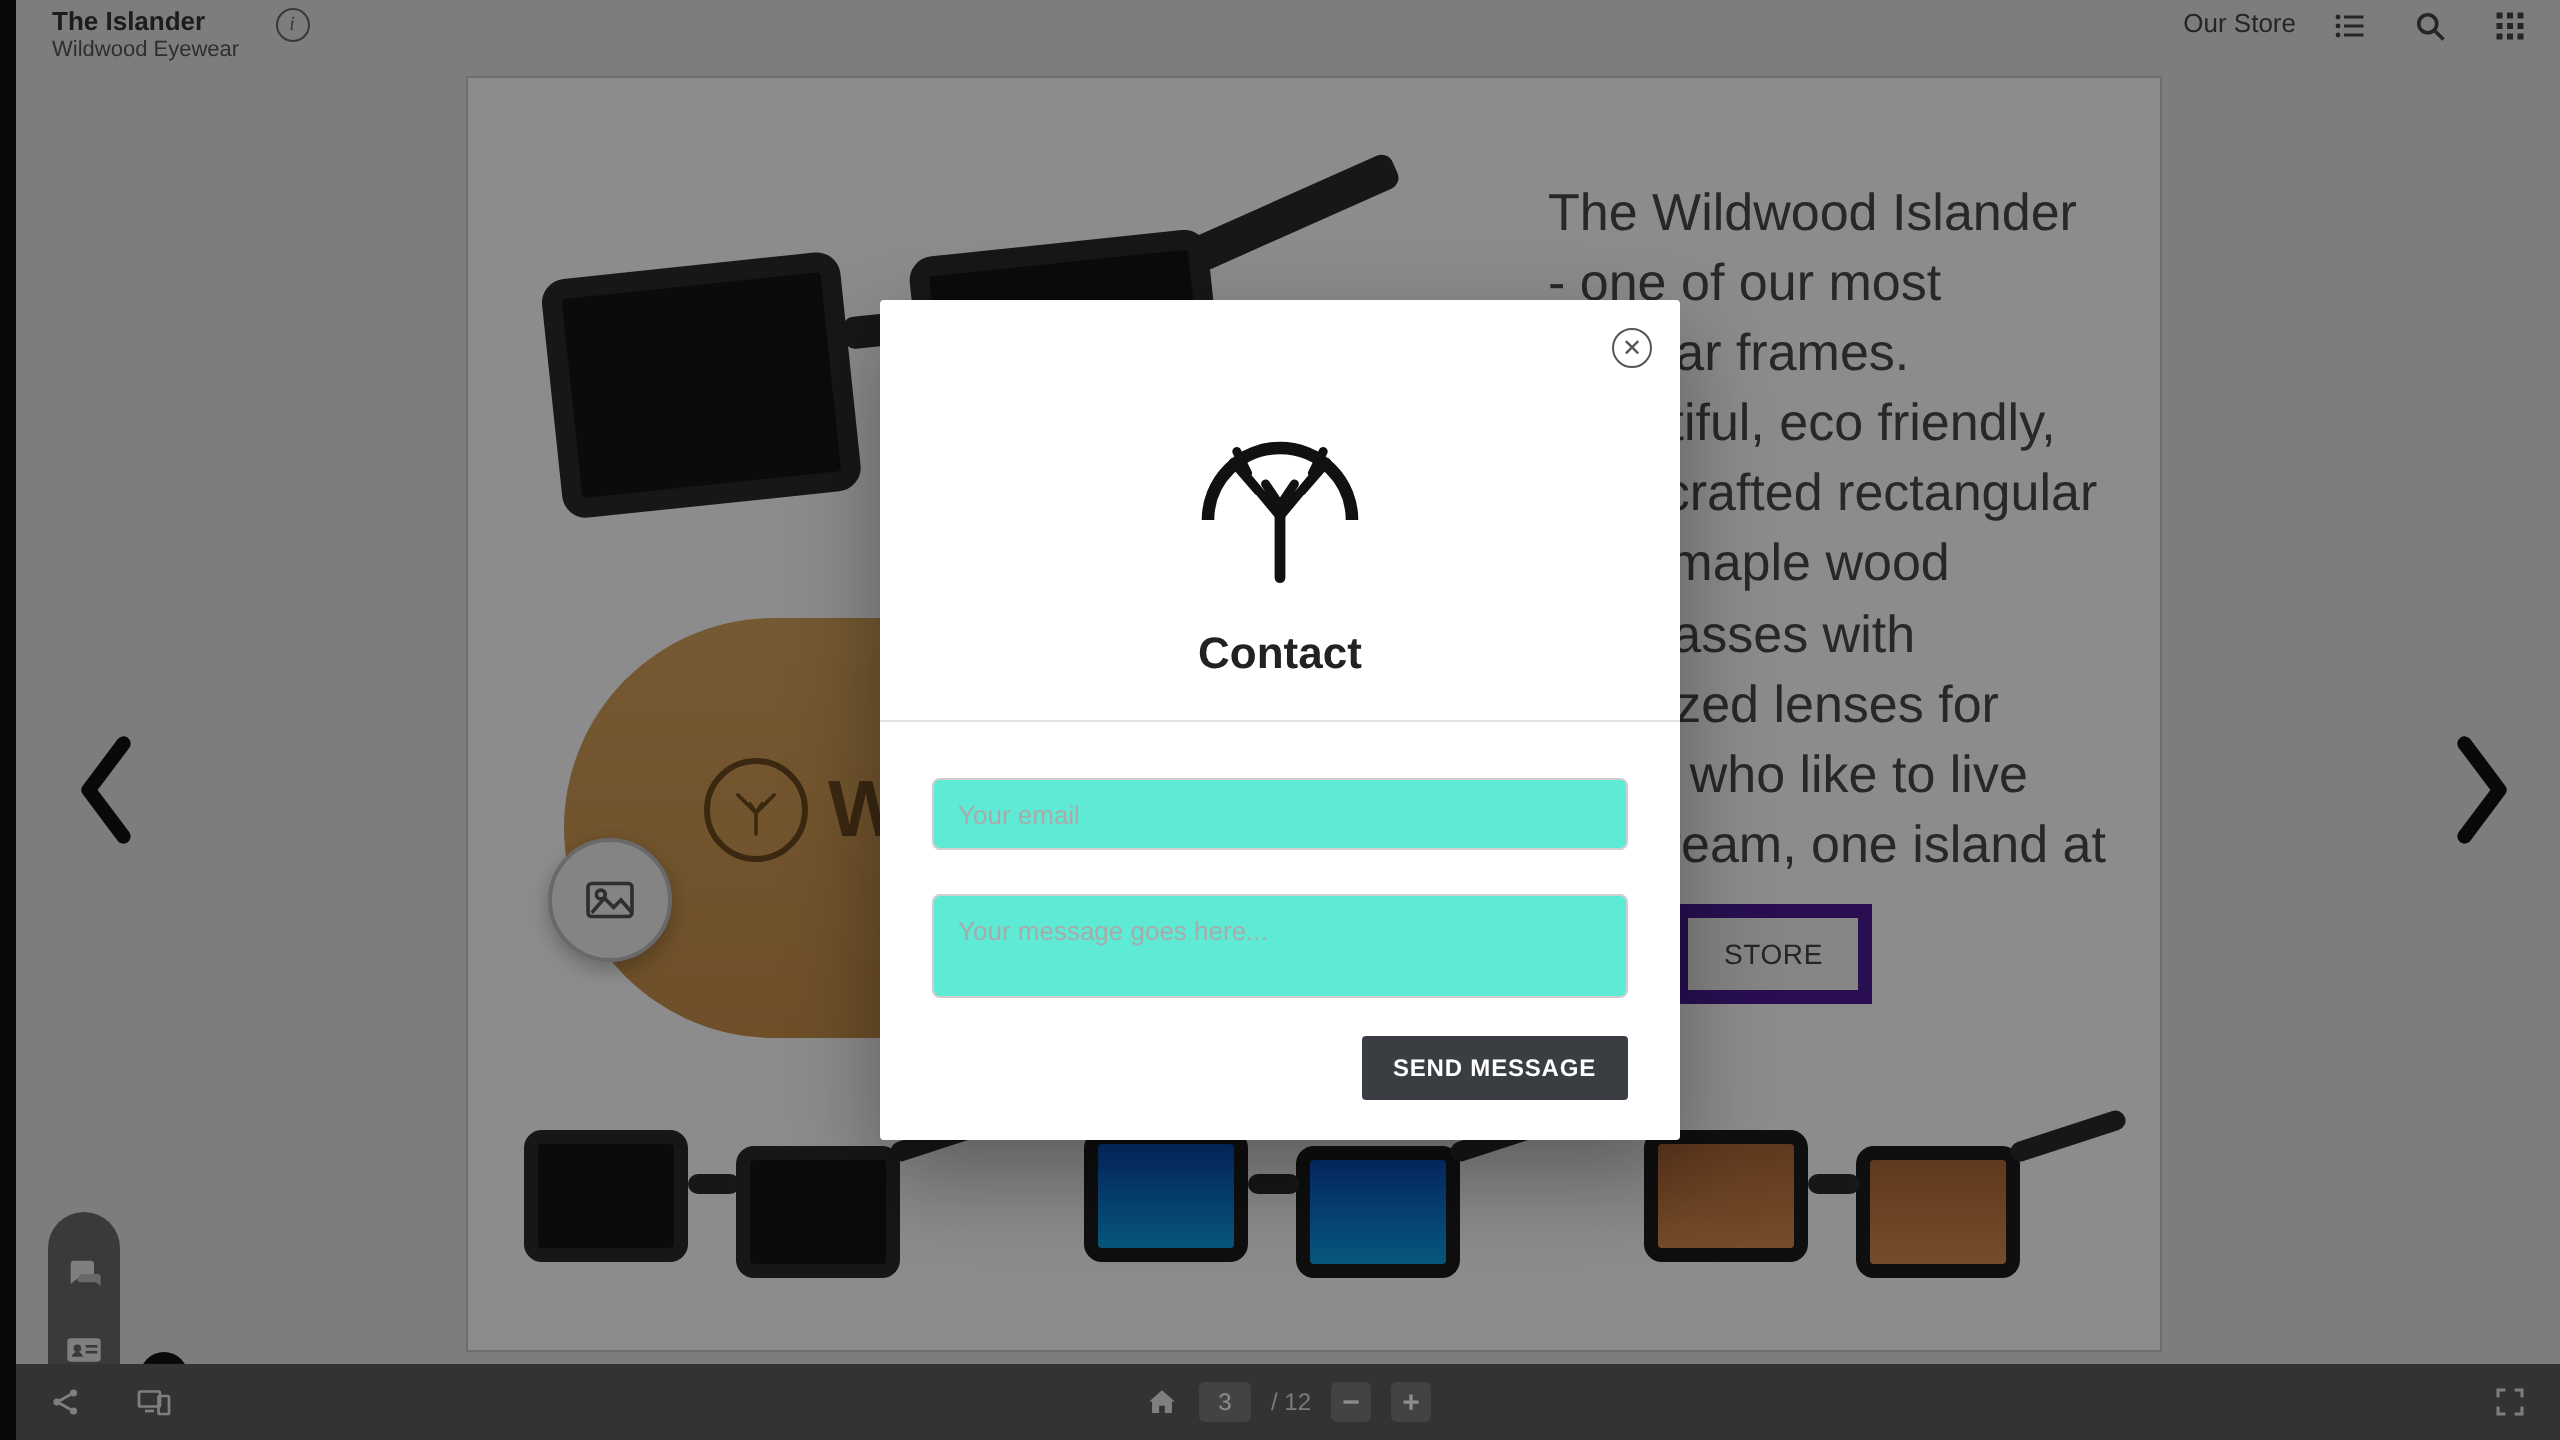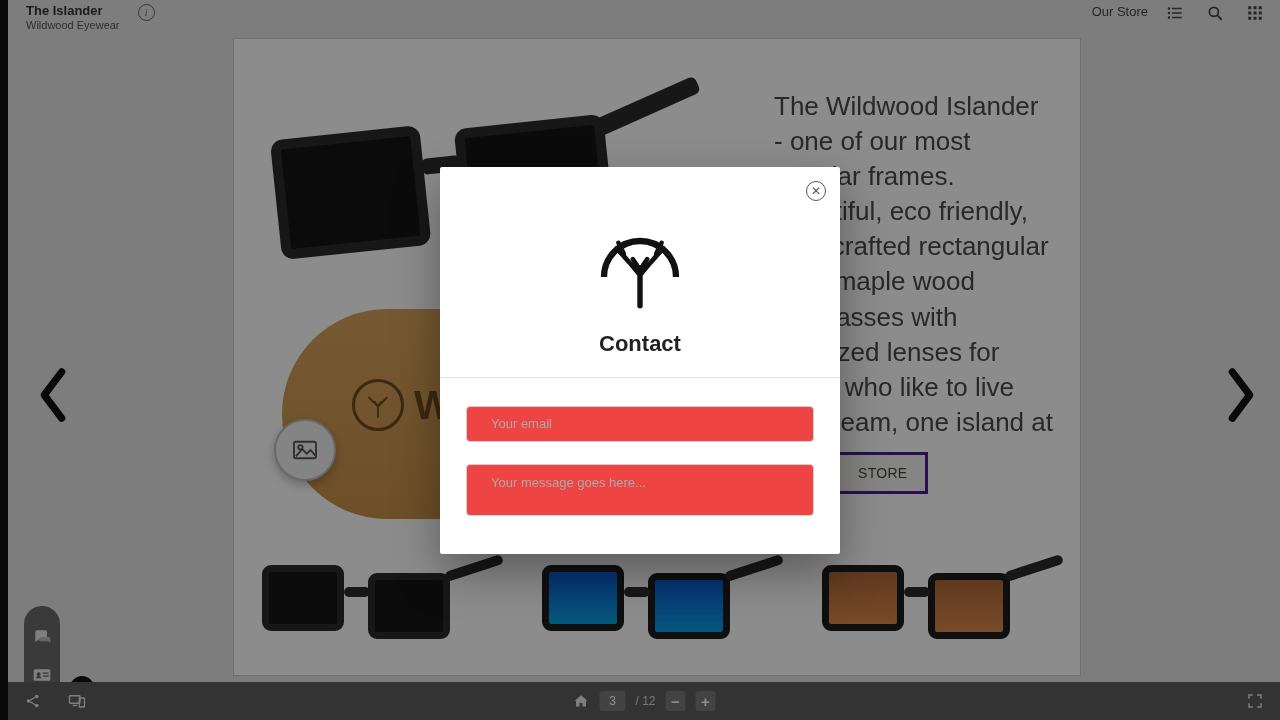--- a/index.html
+++ b/index.html
@@ -35,21 +35,21 @@
   position: absolute; left: 225px; top: 2px; width: 848px; height: 638px;
   background: #fff; border: 1px solid #c9c9c9;
 }
 .slide-body { position: relative; width: 100%; height: 100%; padding: 48px 36px 0 36px; }
 .product-text {
   position: absolute; left: 540px; top: 50px; width: 280px;
   font-size: 26px; line-height: 1.35; color: #4a4a4a; font-weight: 400;
 }
 .store-btn {
   position: absolute; left: 603px; top: 413px;
-  padding: 10px 18px; background: #f3f2f1; border: 3px solid #4c1d95;
+  padding: 10px 18px; background: #f3f2f1; border: 7px solid #4c1d95;
   font-size: 14px; color: #444; letter-spacing: .3px;
 }
 
 
 .prod-main {
   position: absolute; left: 24px; top: 60px; width: 480px; height: 430px;
 }
 .case {
   position: absolute; left: 24px; top: 210px; width: 430px; height: 210px;
   background: linear-gradient(#d6a35c, #c8904a); border-radius: 110px;
@@ -160,21 +160,21 @@
   border: 1.5px solid #555; border-radius: 50%; color: #555;
   display: flex; align-items: center; justify-content: center; font-size: 12px; cursor: pointer;
 }
 .modal-logo { margin: 8px auto 18px; display:flex; justify-content:center; }
 .modal-logo svg { width: 110px; height: 90px; }
 .modal-title { font-size: 22px; color: #222; margin-bottom: 20px; font-weight: 700; }
 .modal-desc { font-size: 13px; color: #555; margin-bottom: 14px; padding: 0 6px; }
 .modal-hr { border: none; border-top: 1px solid #e3e3e3; margin: 0 -26px 28px; }
 .modal input, .modal textarea {
   width: 100%; border: 1px solid #cfcfcf; border-radius: 4px;
-  padding: 10px 24px; font-size: 13px; color: #333; background: #ef4444;
+  padding: 10px 12px; font-size: 13px; color: #333; background: #5eead4;
   text-align: left; font-family: inherit;
 }
 .modal input { height: 36px; margin-bottom: 22px; }
 .modal textarea { height: 52px; resize: none; margin-bottom: 14px; }
 .modal input::placeholder, .modal textarea::placeholder { color: #aaa; }
 .send-btn {
   float: right; background: #3a3d41; color: #fff; border: none;
   padding: 9px 16px; font-size: 12px; font-weight: 700; letter-spacing: .4px;
   border-radius: 2px; cursor: pointer;
 }
@@ -362,16 +362,17 @@
         <svg viewBox="0 0 120 100">
           <path d="M20 60 A40 40 0 0 1 100 60" fill="none" stroke="#111" stroke-width="7"></path>
           <path d="M60 92 V52" stroke="#111" stroke-width="6" stroke-linecap="round"></path>
           <path d="M60 58 L40 34 M60 58 L80 34 M48 44 L34 28 M72 44 L86 28 M60 52 L52 40 M60 52 L68 40 M42 34 L36 22 M78 34 L84 22" stroke="#111" stroke-width="5" fill="none" stroke-linecap="round"></path>
         </svg>
       </div>
       <div class="modal-title">Contact</div>
       <hr class="modal-hr">
       <input type="text" placeholder="Your email" style="">
       <textarea placeholder="Your message goes here..." style=""></textarea>
+      <button class="send-btn">SEND MESSAGE</button>
     </div>
   </div>
 
 </div>
 
 </body></html>

